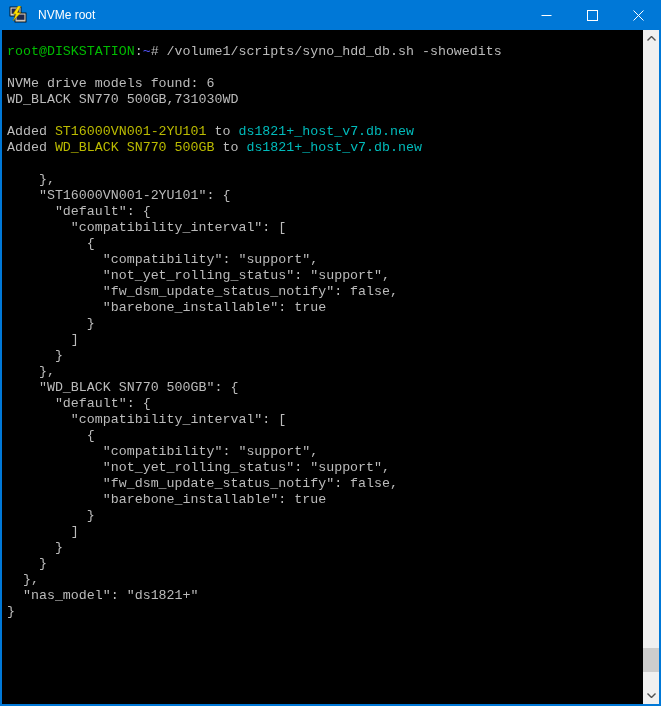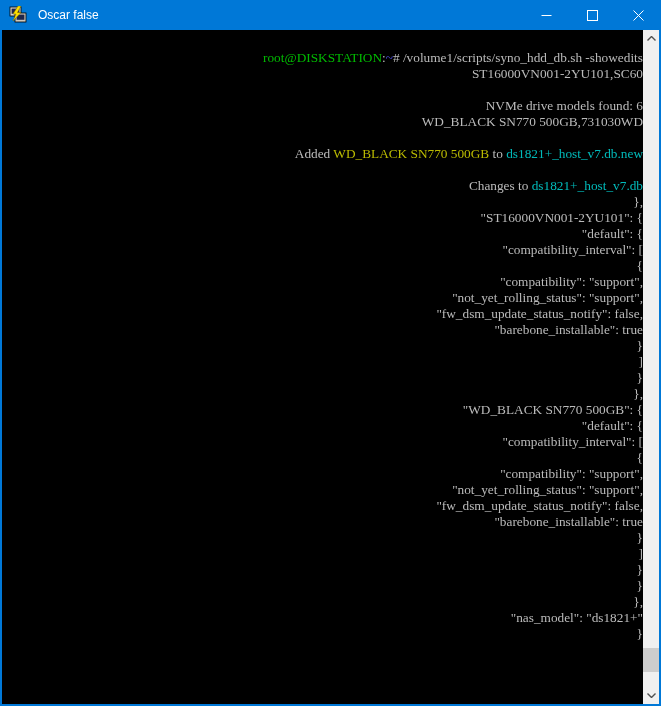--- a/index.html
+++ b/index.html
@@ -36,27 +36,26 @@
   
   .body {
     position:absolute;
     left:2px; right:2px; top:30px; bottom:2px;
     display:flex;
     background:var(--terminal-bg,#000);
   }
   .terminal {
     flex:1 1 auto;
     overflow:hidden;
-    padding:20px 0 0 5px;
-    font-family:Liberation Serif, serif;
+    padding:14px 0 0 5px;
+    font-family:Liberation Mono, monospace;
     font-size:13.3px;
     line-height:16px;
     color:var(--fg-default,#bbb);
     cursor:text;
-    text-align:right;
   }
   .tl { white-space:pre; height:16px; }
   .c-default { color:var(--fg-default,#bbbbbb); }
   .c-green   { color:var(--fg-green,#00bb00); }
   .c-yellow  { color:var(--fg-yellow,#bbbb00); }
   .c-cyan    { color:var(--fg-cyan,#00bbbb); }
   .c-blue    { color:var(--fg-blue,#5555ff); }
   
   .scrollbar {
     position:relative;
@@ -84,21 +83,21 @@
     <svg class="app-icon" viewBox="0 0 18 18">
 
       <rect x="1" y="1" width="11" height="9" fill="#d8d4cc" stroke="#000" stroke-width="0.8"></rect>
       <rect x="2.6" y="2.6" width="7.8" height="5.2" fill="#20264a"></rect>
 
       <rect x="6" y="7" width="11" height="9" fill="#cfc9bd" stroke="#000" stroke-width="0.8"></rect>
       <rect x="7.6" y="8.6" width="7.8" height="5.2" fill="#20264a"></rect>
 
       <polygon points="9,0 4,8 7,8 4,15 12,6.5 8.5,6.5 12,0" fill="#ffe000" stroke="#7a6a00" stroke-width="0.5"></polygon>
     </svg>
-    <span class="title-text">Oscar false</span>
+    <span class="title-text">NVMe root</span>
     <span class="tb-spacer"></span>
     <div class="tb-btn">
       <svg width="11" height="11" viewBox="0 0 11 11">
         <line x1="0.5" y1="5.5" x2="10.5" y2="5.5" stroke="#fff" stroke-width="1"></line>
       </svg>
     </div>
     <div class="tb-btn">
       <svg width="11" height="11" viewBox="0 0 11 11">
         <rect x="0.5" y="0.5" width="10" height="10" fill="none" stroke="#fff" stroke-width="1"></rect>
       </svg>
@@ -107,28 +106,27 @@
       <svg width="11" height="11" viewBox="0 0 11 11">
         <line x1="0.5" y1="0.5" x2="10.5" y2="10.5" stroke="#fff" stroke-width="1"></line>
         <line x1="10.5" y1="0.5" x2="0.5" y2="10.5" stroke="#fff" stroke-width="1"></line>
       </svg>
     </div>
   </div>
 
   <div class="body">
     <div class="terminal">
         <div class="tl"><span class="c-green">root@DISKSTATION</span><span class="c-default">:</span><span class="c-blue">~</span><span class="c-default"># /volume1/scripts/syno_hdd_db.sh -showedits</span></div>
-        <div class="tl"><span class="c-default">ST16000VN001-2YU101,SC60</span></div>
         <div class="tl"> </div>
         <div class="tl"><span class="c-default">NVMe drive models found: 6</span></div>
         <div class="tl"><span class="c-default">WD_BLACK SN770 500GB,731030WD</span></div>
         <div class="tl"> </div>
+        <div class="tl"><span class="c-default">Added </span><span class="c-yellow">ST16000VN001-2YU101</span><span class="c-default"> to </span><span class="c-cyan">ds1821+_host_v7.db.new</span></div>
         <div class="tl"><span class="c-default">Added </span><span class="c-yellow">WD_BLACK SN770 500GB</span><span class="c-default"> to </span><span class="c-cyan">ds1821+_host_v7.db.new</span></div>
         <div class="tl"> </div>
-        <div class="tl"><span class="c-default">Changes to </span><span class="c-cyan">ds1821+_host_v7.db</span></div>
         <div class="tl"><span class="c-default">    },</span></div>
         <div class="tl"><span class="c-default">    "ST16000VN001-2YU101": {</span></div>
         <div class="tl"><span class="c-default">      "default": {</span></div>
         <div class="tl"><span class="c-default">        "compatibility_interval": [</span></div>
         <div class="tl"><span class="c-default">          {</span></div>
         <div class="tl"><span class="c-default">            "compatibility": "support",</span></div>
         <div class="tl"><span class="c-default">            "not_yet_rolling_status": "support",</span></div>
         <div class="tl"><span class="c-default">            "fw_dsm_update_status_notify": false,</span></div>
         <div class="tl"><span class="c-default">            "barebone_installable": true</span></div>
         <div class="tl"><span class="c-default">          }</span></div>

